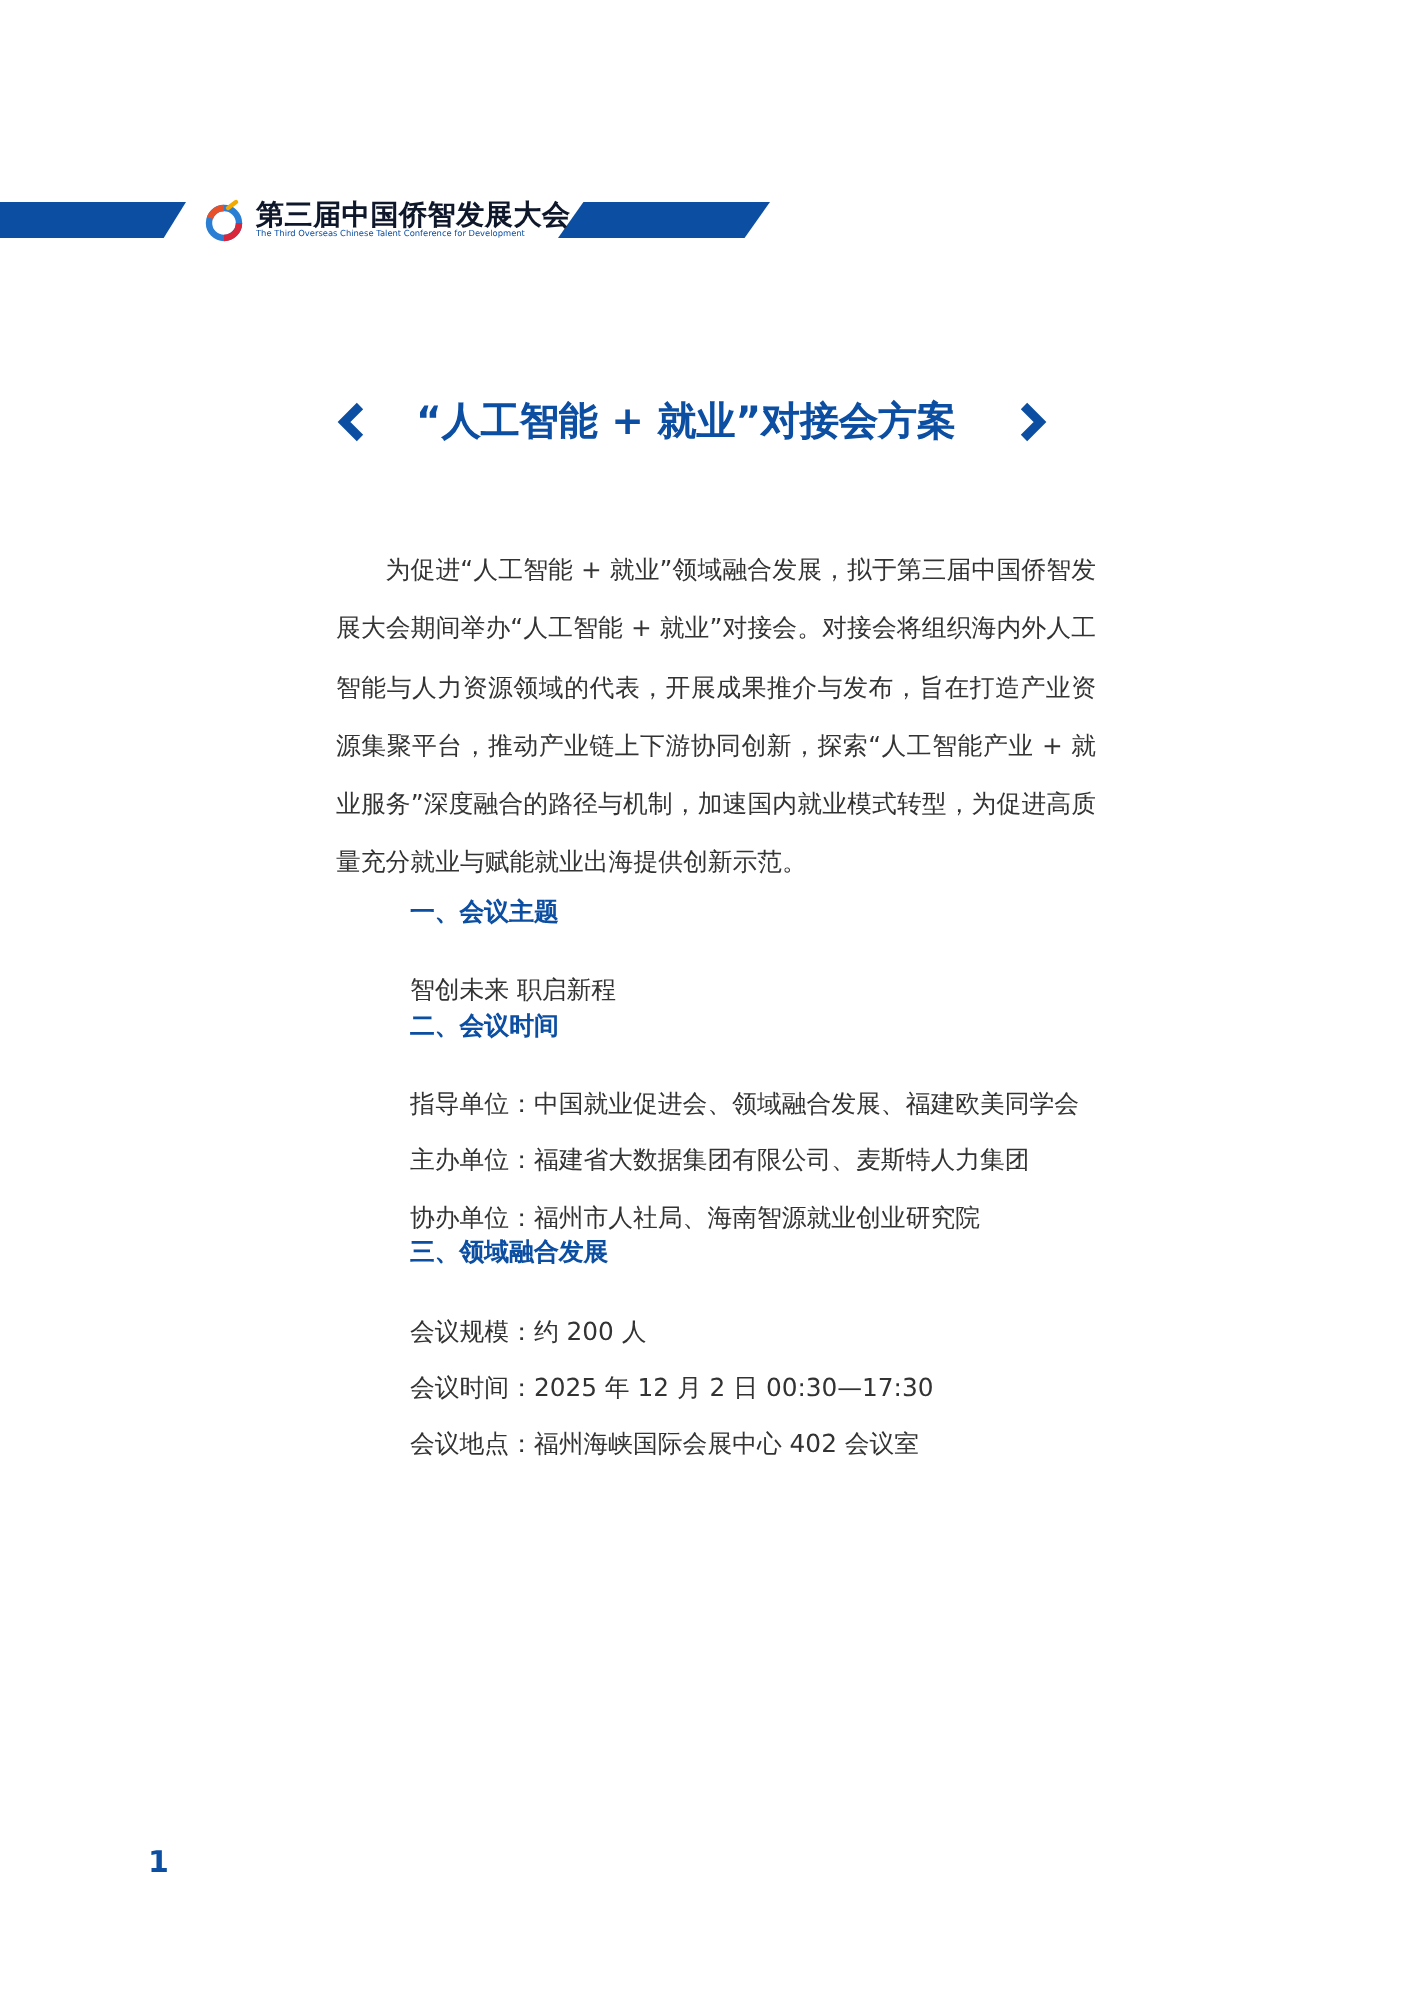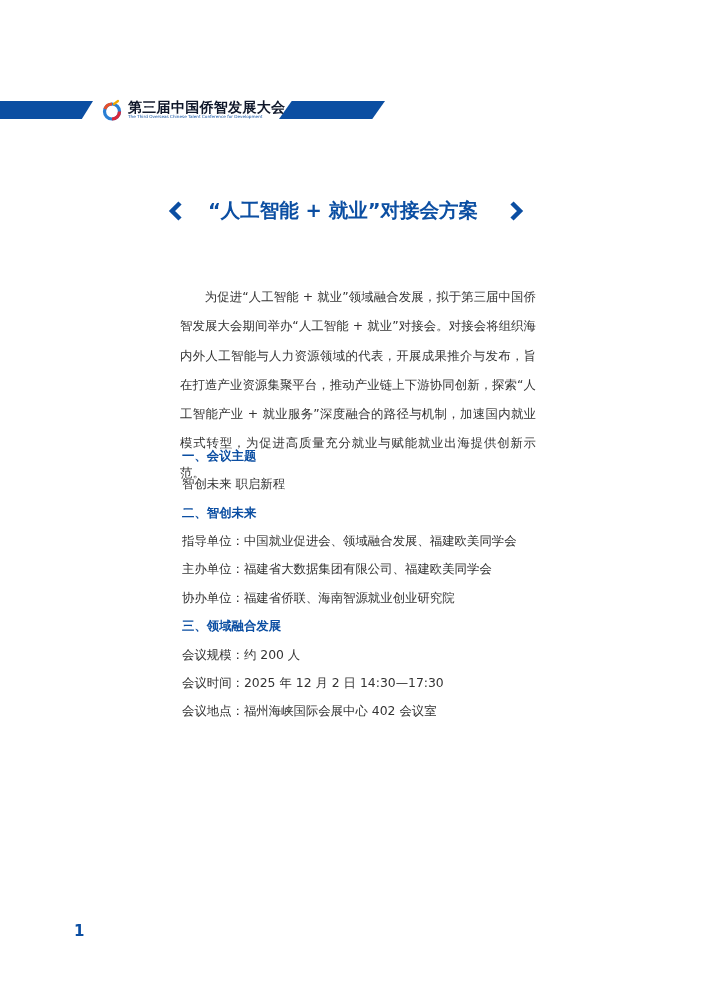--- a/index.html
+++ b/index.html
@@ -15,24 +15,24 @@
   .brand-en { position: absolute; left: 128px; top: 114px; font-size: 4.2px; color: #0b4ea2;
               white-space: nowrap; }
   .title-row { position: absolute; top: 196px; left: 150px; width: 400px; height: 30px; text-align: right; }
   .chev { position: absolute; top: 0; font-size: 22px; font-weight: bold; color: #0b4ea2; line-height: 30px; }
   .chev-left { left: 14px; }
   .chev-right { left: 358px; }
   .title { position: absolute; left: 58px; top: 0; font-size: 19.5px; font-weight: bold;
            color: #0b4ea2; line-height: 30px; white-space: nowrap; }
   .intro { position: absolute; left: 168px; top: 270px; width: 380px; font-size: 12.4px;
            line-height: 29.3px; color: #333; text-align: justify; }
-  .intro p { margin: 12px; text-indent: 2em; }
-  .sec { position: absolute; left: 182px; font-size: 12.4px; line-height: 20px; white-space: nowrap; text-align: right; }
+  .intro p { margin: 0; text-indent: 2em; }
+  .sec { position: absolute; left: 205px; font-size: 12.4px; line-height: 20px; white-space: nowrap; text-align: right; }
   .heading { color: #0b4ea2; font-weight: bold; }
-  .plain { color: #333; }
+  .plain { color: #333; margin-top: 11px; }
   .pagenum { position: absolute; left: 74px; top: 922px; font-size: 15px; font-weight: bold; color: #0b4ea2; }
 </style>
 </head>
 <body>
 
 <div class="bar-left"></div>
 <div class="bar-right"></div>
 
 <svg class="logo" viewBox="0 0 22 22">
   <circle cx="11" cy="12.5" r="7.5" fill="none" stroke="#2a7fd4" stroke-width="3.2"></circle>
@@ -53,23 +53,23 @@
   </svg>
 </div>
 
 <div class="intro">
   <p>为促进“人工智能 + 就业”领域融合发展，拟于第三届中国侨智发展大会期间举办“人工智能 + 就业”对接会。对接会将组织海内外人工智能与人力资源领域的代表，开展成果推介与发布，旨在打造产业资源集聚平台，推动产业链上下游协同创新，探索“人工智能产业 + 就业服务”深度融合的路径与机制，加速国内就业模式转型，为促进高质量充分就业与赋能就业出海提供创新示范。</p>
 </div>
 
 <div class="sec heading" style="top:446px">一、会议主题</div>
 <div class="sec plain" style="top:474px">智创未来 职启新程</div>
 
-<div class="sec heading" style="top:503px">二、智创未来</div>
+<div class="sec heading" style="top:503px">二、会议时间</div>
 <div class="sec plain" style="top:531px">指导单位：中国就业促进会、领域融合发展、福建欧美同学会</div>
-<div class="sec plain" style="top:559px">主办单位：福建省大数据集团有限公司、福建欧美同学会</div>
-<div class="sec plain" style="top:588px">协办单位：福建省侨联、海南智源就业创业研究院</div>
+<div class="sec plain" style="top:559px">主办单位：福建省大数据集团有限公司、麦斯特人力集团</div>
+<div class="sec plain" style="top:588px">协办单位：福州市人社局、海南智源就业创业研究院</div>
 
 <div class="sec heading" style="top:616px">三、领域融合发展</div>
 <div class="sec plain" style="top:645px">会议规模：约 200 人</div>
-<div class="sec plain" style="top:673px">会议时间：2025 年 12 月 2 日 14:30—17:30</div>
+<div class="sec plain" style="top:673px">会议时间：2025 年 12 月 2 日 00:30—17:30</div>
 <div class="sec plain" style="top:701px">会议地点：福州海峡国际会展中心 402 会议室</div>
 
 <div class="pagenum">1</div>
 
 </body></html>

